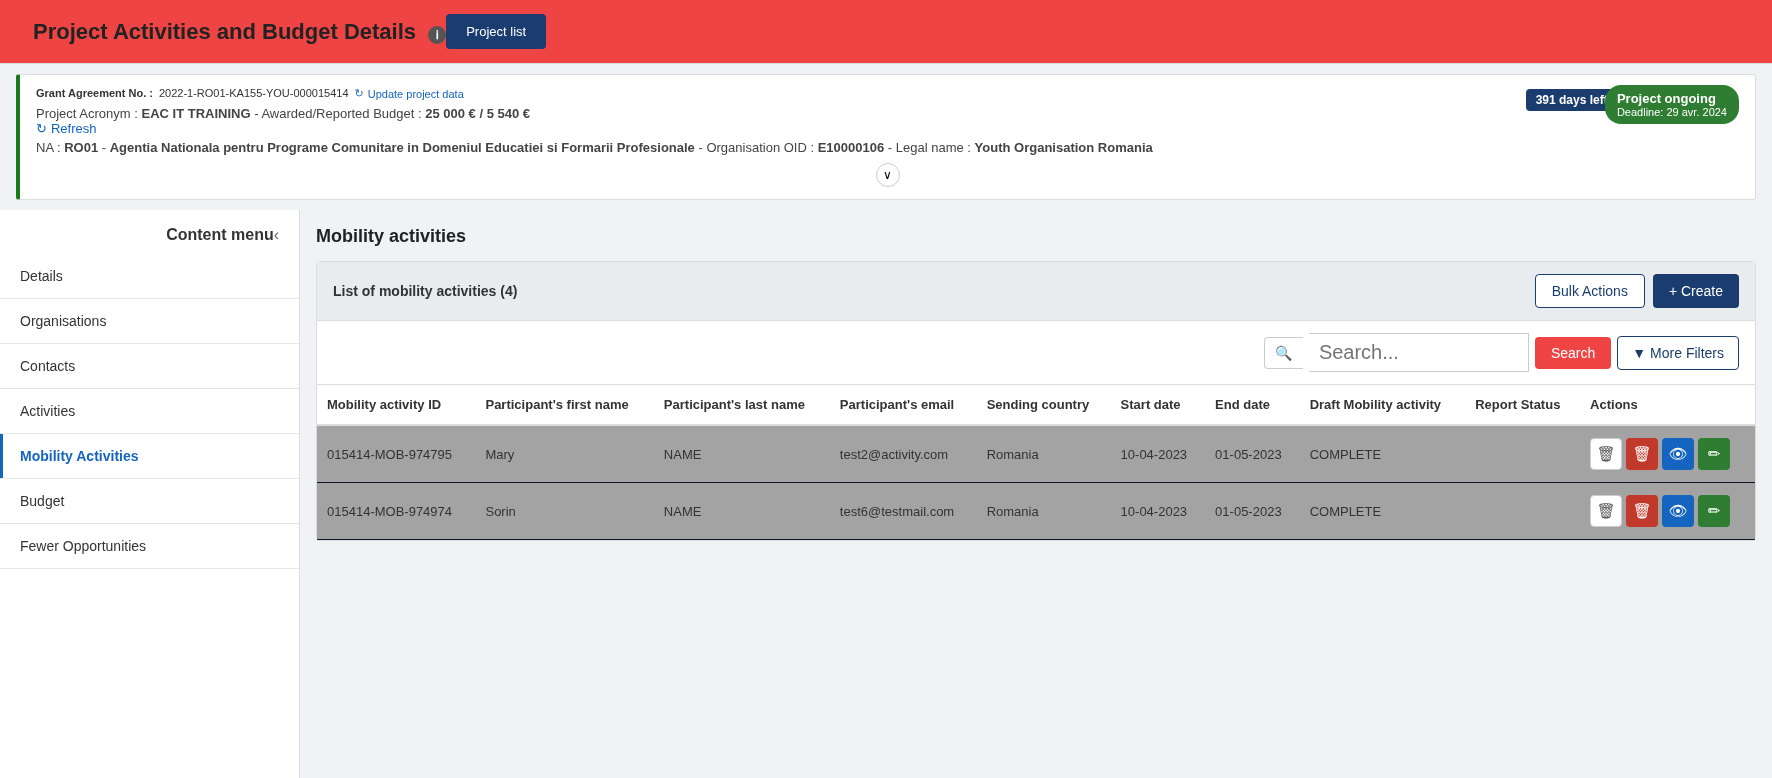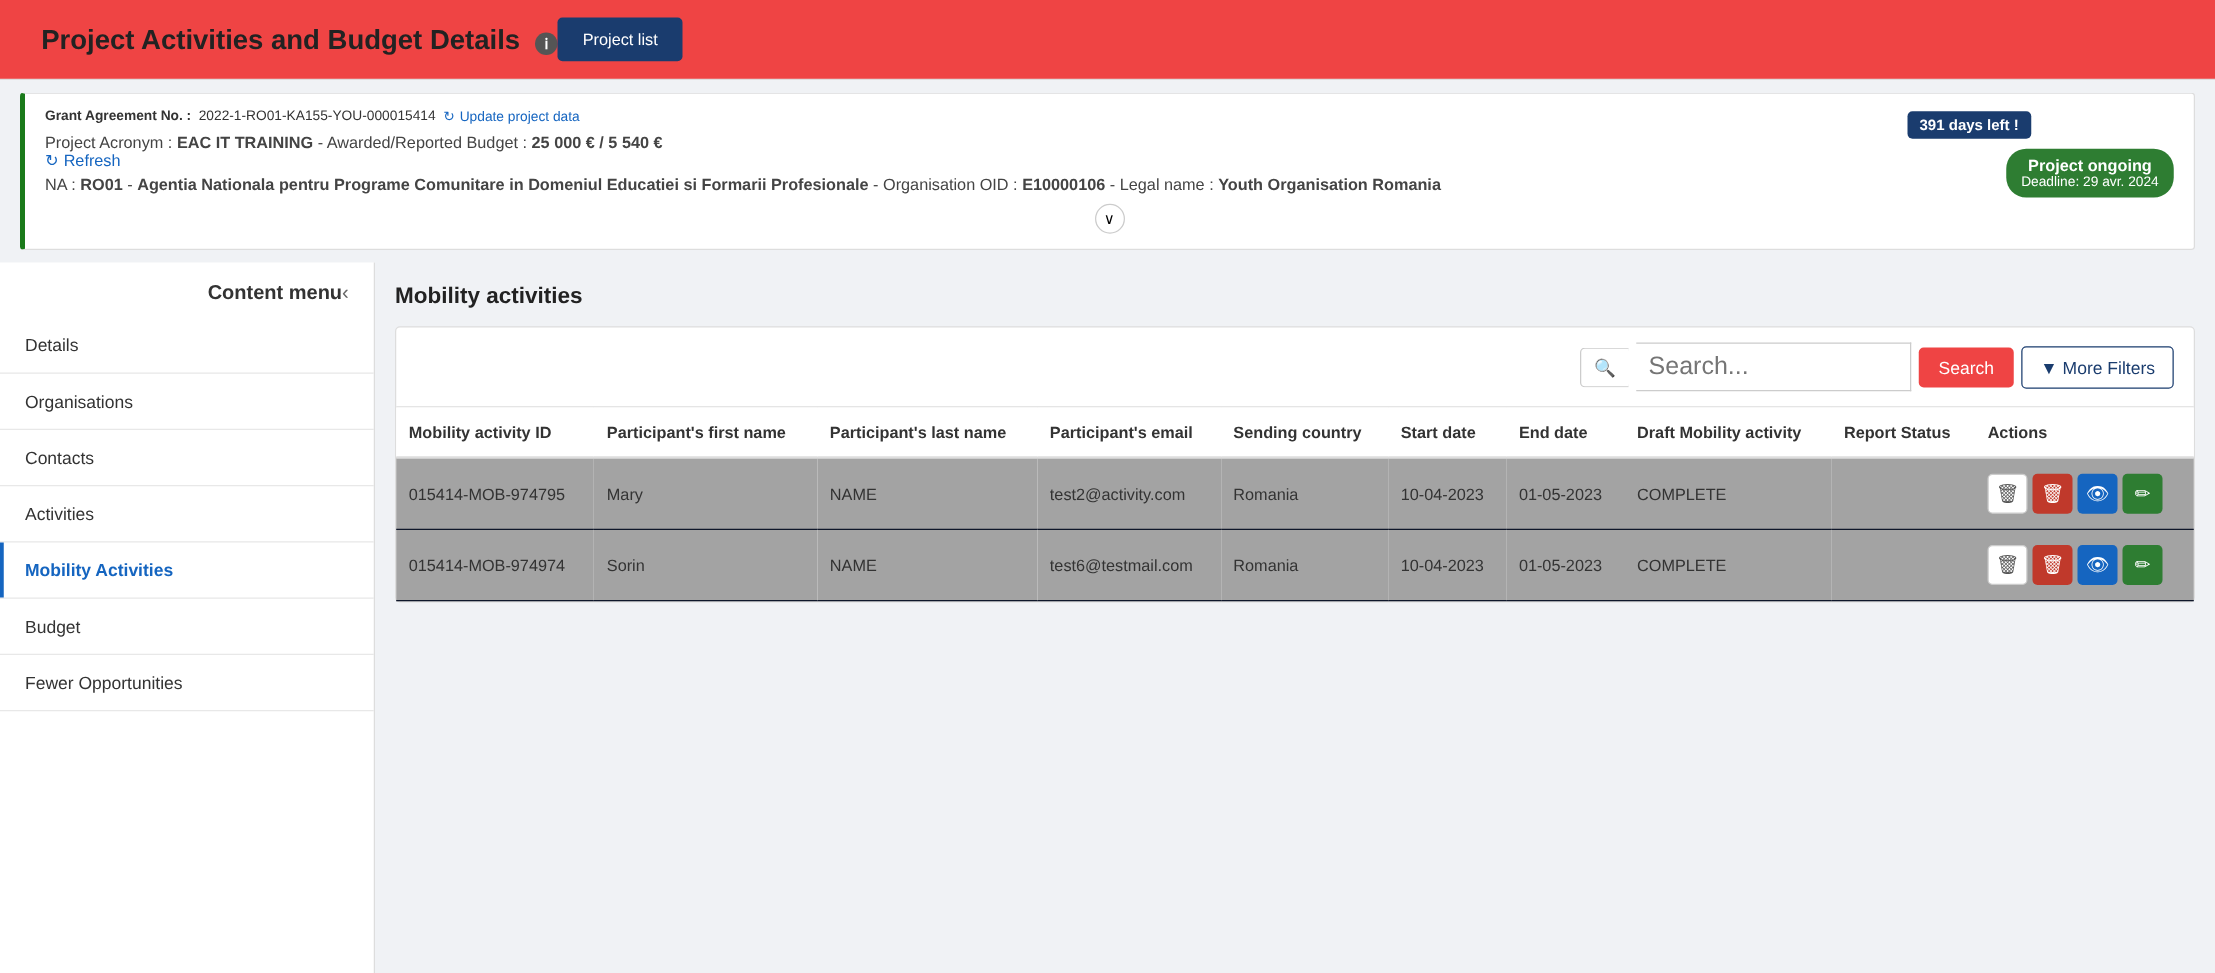--- a/index.html
+++ b/index.html
@@ -80,22 +80,20 @@
     .project-ongoing-badge {
       background: #2e7d32;
       color: #fff;
       padding: 6px 12px;
       border-radius: 16px;
       font-size: 13px;
       font-weight: bold;
       position: absolute;
       right: 16px;
       top: 10px;
-      text-align: center;
-      margin-top: 34px;
     }
     .project-ongoing-badge .deadline {
       font-size: 11px;
       font-weight: normal;
     }
     .collapse-row {
       text-align: center;
       margin-top: 8px;
     }
     .collapse-btn {
@@ -386,20 +384,27 @@
         <a href="#">Fewer Opportunities</a>
       </li>
     </ul>
   </div>
 
   <div class="content-area">
     <div class="section-title">Mobility activities</div>
 
     <div class="table-card">
 
+      <div class="table-card-header">
+        <span class="list-count-label">List of mobility activities (4)</span>
+        <div class="header-btns">
+          <button class="bulk-actions-btn">Bulk Actions</button>
+          <button class="create-btn">+ Create</button>
+        </div>
+      </div>
 
       <div class="search-bar">
         <button class="search-icon-btn">
           <span>🔍</span>
         </button>
         <input class="search-input" type="text" placeholder="Search..." style="">
         <button class="search-btn">Search</button>
         <button class="more-filters-btn">
           <span>▼</span>
           <span>More Filters</span>

